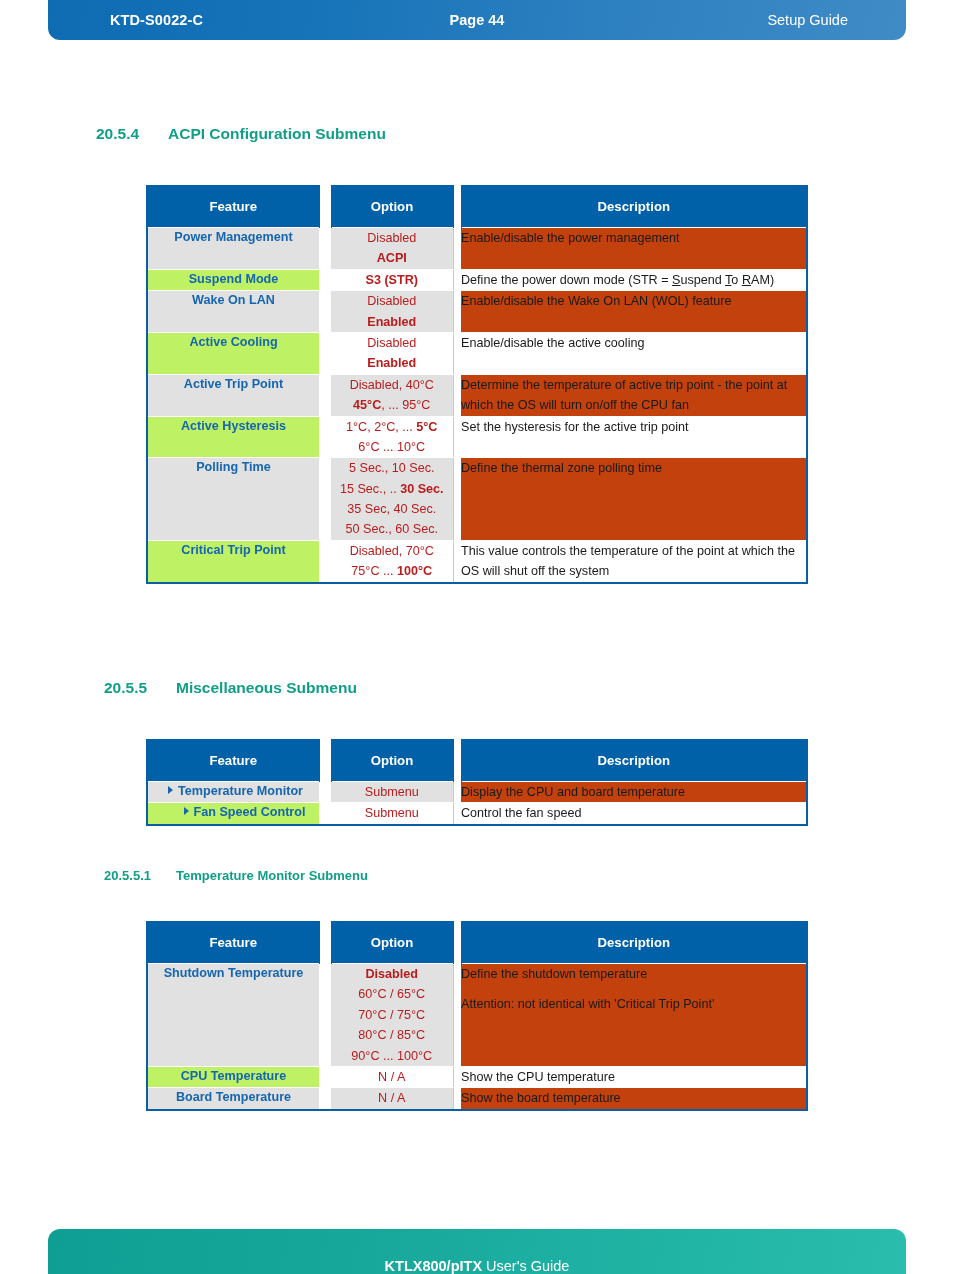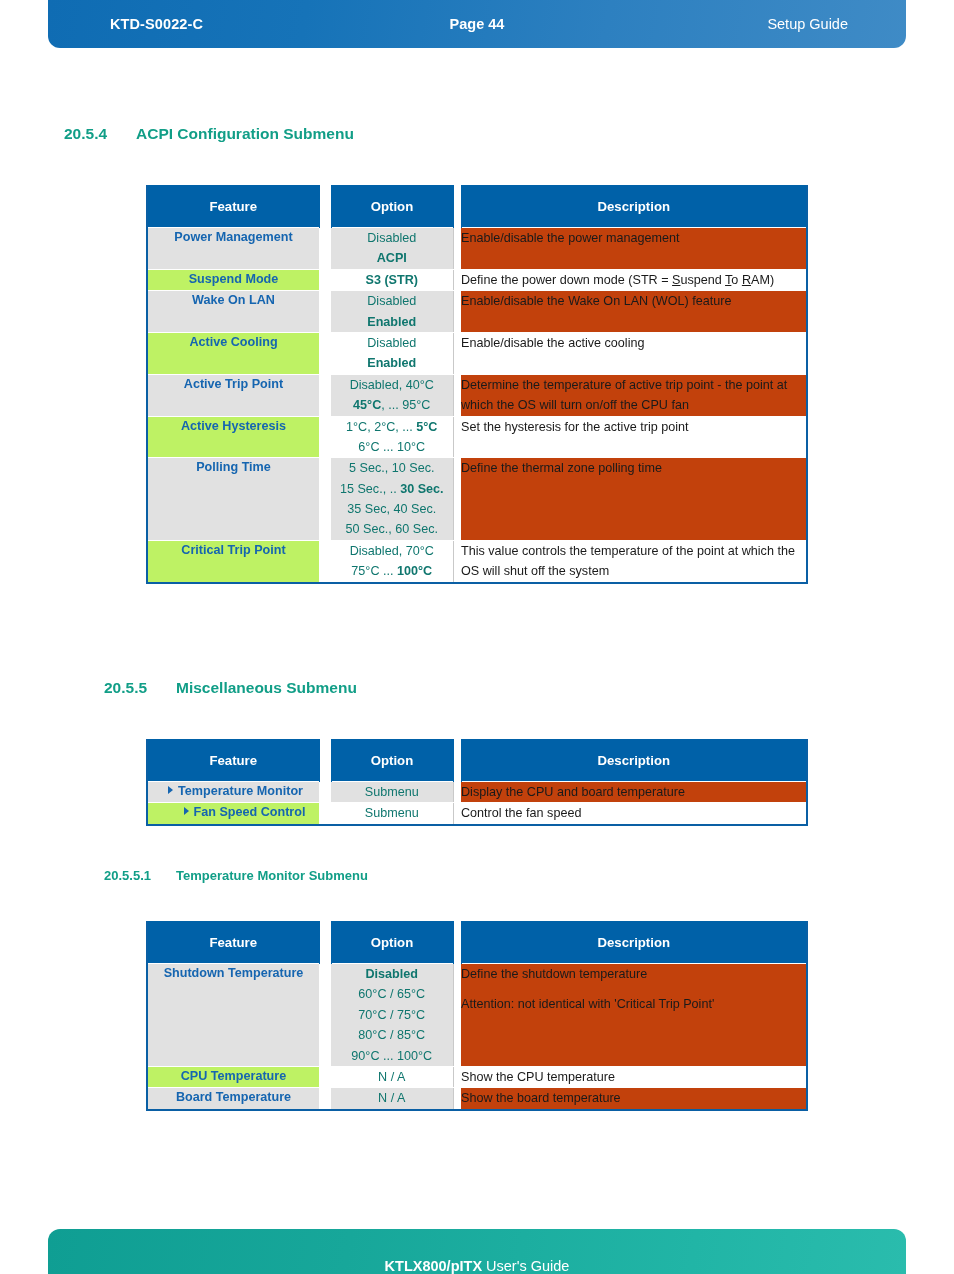--- a/index.html
+++ b/index.html
@@ -15,21 +15,21 @@
     position: relative;
     overflow: hidden;
   }
 
   
   .page-header {
     position: absolute;
     left: 48px;
     top: 0;
     width: 858px;
-    height: 48px;
+    height: 40px;
     background: linear-gradient(100deg, #0f6cb3 0%, #1673b8 30%, #2d80c0 65%, #3f8bc6 100%);
     border-bottom-left-radius: 12px;
     border-bottom-right-radius: 12px;
     color: #ffffff;
     display: flex;
     align-items: center;
     font-size: 14.5px;
   }
   .page-header .hdr-left {
     position: absolute;
@@ -149,21 +149,21 @@
     line-height: 1.55;
   }
   .cell-gap {
     background: #ffffff;
   }
   .cell-gap.with-rule {
     border-left: 1px solid #c9c9c9;
   }
   .cell-option {
     background: #e1e1e1;
-    color: #0f766e;
+    color: #b91c1c;
     text-align: center;
     padding: 7px 8px 7px 8px;
     line-height: 1.62;
   }
   .cell-desc {
     background: #c2410c;
     color: #1a1a1a;
     text-align: left;
     padding: 7px 10px 7px 9px;
     line-height: 1.62;
@@ -201,21 +201,21 @@
 
 <div class="page-header">
   <span class="hdr-left">KTD-S0022-C</span>
   <span class="hdr-center">Page 44</span>
   <span class="hdr-right">Setup Guide</span>
 </div>
 
 <div class="content">
   <div id="sections-root">
       <div style="position: absolute; left: 0px; top: 80px; width: 954px;">
-        <div class="heading3" style="margin-left: 64px;">
+        <div class="heading3" style="margin-left: 96px;">
           <span class="h-num">20.5.4</span>
           <span>ACPI Configuration Submenu</span>
         </div>
         <div class="tbl-wrap" style="margin-left: 146px; margin-top: 42px;">
           <table class="bios-table">
             <colgroup>
               <col class="c-feature">
               <col class="c-gap1">
               <col class="c-option">
               <col class="c-gap2">

